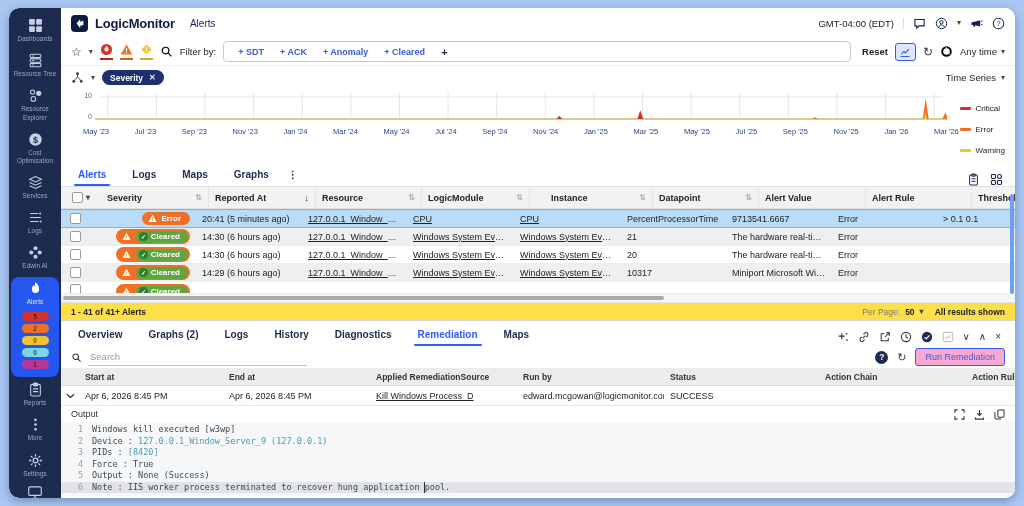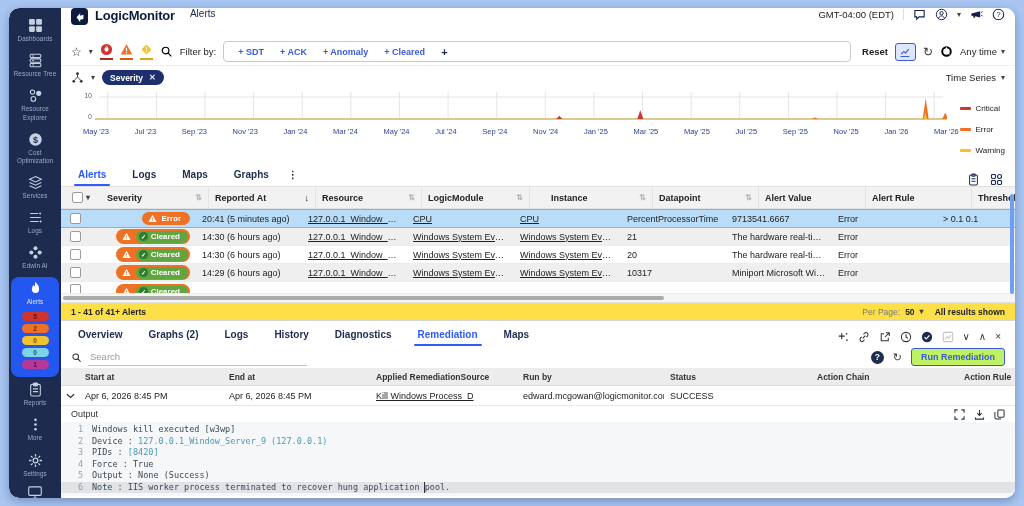--- a/index.html
+++ b/index.html
@@ -18,21 +18,21 @@
   .ic{display:inline-flex;align-items:center;justify-content:center}
   .ic svg{display:block}
   .sbi svg{width:15px;height:15px}
   .sb-badges{display:flex;flex-direction:column;gap:2.5px;margin-top:4px}
   .sb-pill{width:27px;height:9.5px;border-radius:5px;font-size:6.5px;font-weight:bold;
     display:flex;align-items:center;justify-content:center}
   .sb-bottom{margin-top:auto;margin-bottom:10px;color:#c7d0e2}
   .sb-bottom svg{width:16px;height:16px}
   
   .main{flex:1;display:flex;flex-direction:column;min-width:0;position:relative;background:#fff}
-  .topbar{height:30px;display:flex;align-items:flex-start;padding:0 10px;gap:7px;flex-shrink:0}
+  .topbar{height:30px;display:flex;align-items:center;padding:0 10px;gap:7px;flex-shrink:0}
   .logo-mark{width:17px;height:17px;background:#0d1b3e;border-radius:4px;display:flex;align-items:center;justify-content:center}
   .logo-mark svg{width:12px;height:12px}
   .brand{font-size:13px;font-weight:800;color:#0d1b3e;letter-spacing:-.2px}
   .page-title{font-size:10px;color:#15224d;margin-left:8px}
   .topbar-right{margin-left:auto;display:flex;align-items:center;gap:9px;color:#15224d}
   .tz{font-size:9.5px;color:#222;padding-right:9px;border-right:1px solid #ddd}
   .tb-ic svg{width:13px;height:13px}
   .caret{font-size:8px;color:#444;line-height:1}
   
   .filterbar{height:27px;display:flex;align-items:center;gap:7px;padding:0 10px;flex-shrink:0}
@@ -110,22 +110,22 @@
   .dtabs{height:25px;display:flex;align-items:flex-end;padding:0 4px;flex-shrink:0;background:#fff}
   .dtoolbar{margin-left:auto;display:flex;gap:9px;align-items:center;padding:0 10px 3px;color:#333}
   .dtoolbar svg{width:12px;height:12px}
   .dtool-txt{font-size:10px;color:#333;line-height:1}
   .searchrow{height:22px;display:flex;align-items:center;padding:0 10px;gap:6px;flex-shrink:0}
   .search-ic{color:#333}.search-ic svg{width:11px;height:11px}
   .search-field{width:215px;border-bottom:1px solid #c4c4c4;font-size:9.5px;color:#9a9a9a;padding:2px 2px 3px}
   .searchrow-right{margin-left:auto;display:flex;align-items:center;gap:9px}
   .help-filled{width:13px;height:13px;border-radius:50%;background:#1c2b4e;color:#fff;font-size:8.5px;
     font-weight:700;display:flex;align-items:center;justify-content:center}
-  .runbtn{border:1px solid #3a5bd9;color:#3a5bd9;font-size:9px;font-weight:700;border-radius:3px;
-    padding:3px 9px;background:#bef264}
+  .runbtn{border:1px solid #3a5bd9;color:#3a5bd9;font-size:9px;font-weight:400;border-radius:3px;
+    padding:3px 9px;background:#f9a8d4}
   .rhead{display:flex;background:#ececec;height:17px;align-items:center;border-bottom:1px solid #dcdcdc;flex-shrink:0}
   .rhcell{font-size:8.5px;font-weight:700;color:#333;padding:0 6px;white-space:nowrap;overflow:hidden;flex-shrink:0}
   .rrow{display:flex;height:19px;align-items:center;border-bottom:1px solid #e7e7e7;flex-shrink:0;background:#fff}
   .rcell{font-size:9px;color:#222;padding:0 6px;white-space:nowrap;overflow:hidden;flex-shrink:0}
   .expander{width:18px;display:flex;justify-content:center;color:#333;flex-shrink:0}
   .expander svg{width:9px;height:6px}
   .outrow{height:16px;display:flex;align-items:center;padding:0 10px;font-size:9px;color:#333;flex-shrink:0}
   .outicons{margin-left:auto;display:flex;gap:9px;color:#333}
   .outicons svg{width:11px;height:11px}
   .code{height:72px;background:#f6f7f8;overflow:hidden;font-family:"DejaVu Sans Mono",monospace;
@@ -726,21 +726,21 @@
             <button class="runbtn">Run Remediation</button>
           </span>
         </div>
         <div class="rhead" id="rem-head">
             <div class="expander"></div>
             <div class="rhcell" style="width: 132px;">Start at</div>
             <div class="rhcell" style="width: 135px;">End at</div>
             <div class="rhcell" style="width: 135px;">Applied RemediationSource</div>
             <div class="rhcell" style="width: 135px;">Run by</div>
             <div class="rhcell" style="width: 135px;">Status</div>
-            <div class="rhcell" style="width: 135px;">Action Chain</div>
+            <div class="rhcell" style="width: 135px; margin-left: 8px;">Action Chain</div>
             <div class="rhcell" style="flex: 1 1 0%;">Action Rule</div>
           </div>
         <div class="rrow" id="rem-row">
             <div class="expander">
               <svg viewBox="0 0 10 6" fill="none" stroke="currentColor" stroke-width="1.4">
                 <path d="M1 1l4 3.6L9 1"></path>
               </svg>
             </div>
             <div class="rcell" style="width:132px">Apr 6, 2026 8:45 PM</div>
             <div class="rcell" style="width:135px">Apr 6, 2026 8:45 PM</div>

